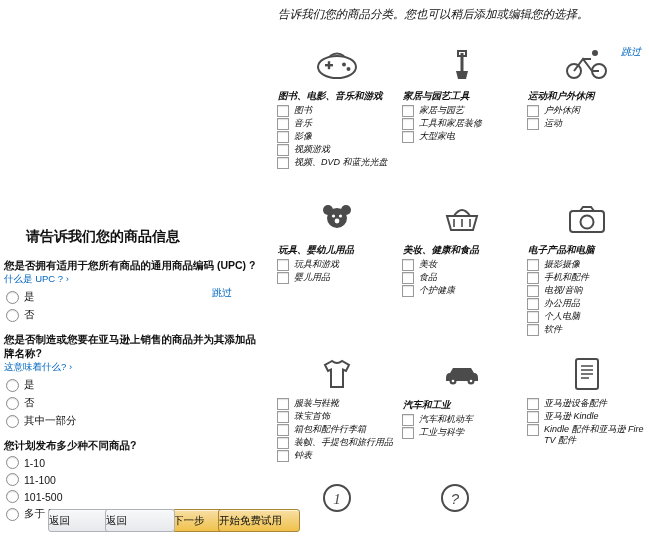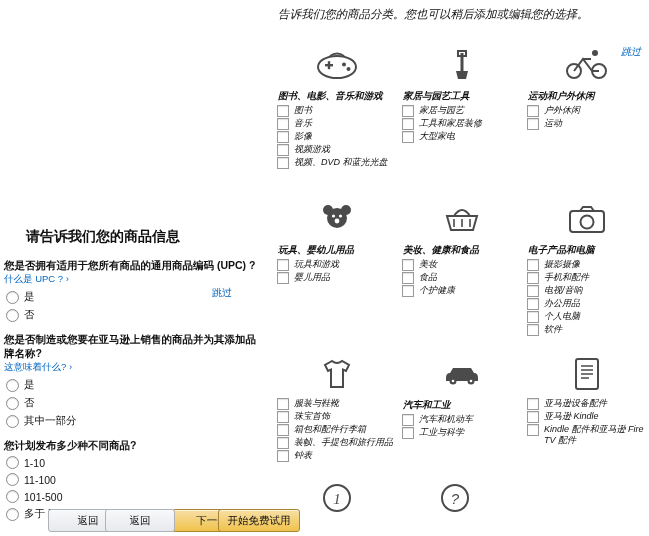--- a/index.html
+++ b/index.html
@@ -55,21 +55,21 @@
   .cat-col{width:125px;padding-left:5px;box-sizing:border-box;}
   .cat-icon{
     height:46px;display:flex;align-items:center;justify-content:center;
     color:#4b4b4b;
   }
   .cat-title{font-size:9.5px;font-weight:bold;color:#111;margin:2px 0 2px 1px;}
   .cat-item{display:flex;align-items:flex-start;margin:1px 0;}
   .cat-item span{font-size:9px;color:#111;line-height:11px;}
   
   .btn{
-    display:inline-block;text-align:center;border-radius:3px;
+    display:inline-block;border-radius:3px;
     font-size:10.5px;line-height:20px;height:21px;cursor:pointer;
     border:1px solid #adb1b8;
     background:linear-gradient(to bottom,#f7f8fa,#e7e9ec);
     color:#111;box-shadow:0 1px 0 rgba(255,255,255,.6) inset;
   }
   .btn-gold{
     border:1px solid #a88734;
     background:linear-gradient(to bottom,#f7dfa5,#f0c14b);
     color:#111;
   }

